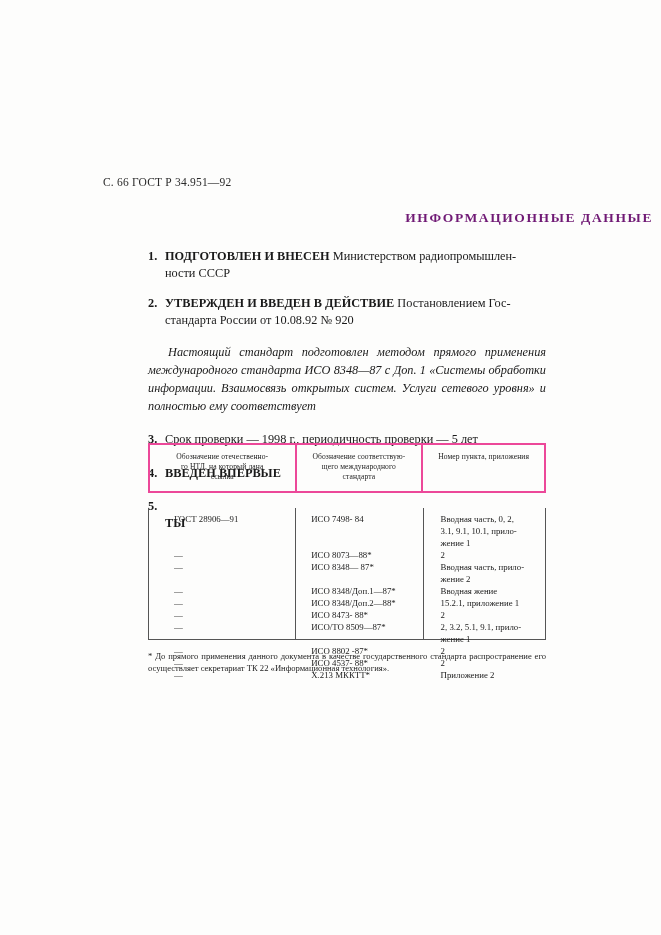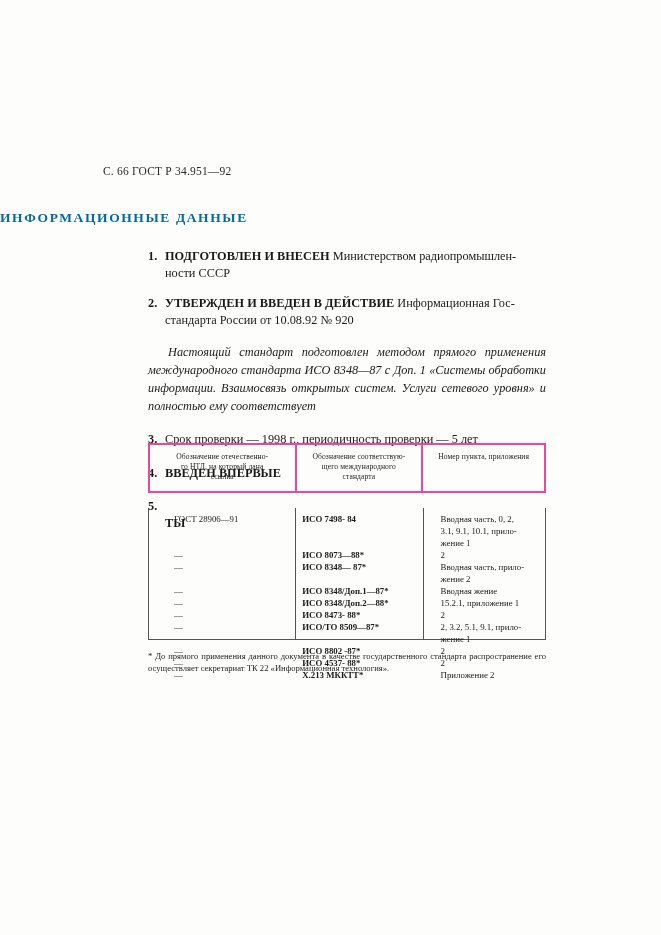--- a/index.html
+++ b/index.html
@@ -18,36 +18,36 @@
   .page {
     position: absolute;
     left: 0; top: 0;
     width: 661px;
     height: 935px;
     background: #fdfdfc;
   }
   .header-line {
     position: absolute;
     left: 103px;
-    top: 165px;
+    top: 176px;
     font-size: 11.5px;
     letter-spacing: 0.2px;
     color: #2a2a2a;
     white-space: nowrap;
     text-align: center;
   }
   .doc-title {
     position: absolute;
-    left: 0; right: 0;
+    left: 0; right: 8px;
     top: 210px;
-    text-align: left;
+    text-align: right;
     font-size: 13.5px;
     font-weight: bold;
     letter-spacing: 1.6px;
-    color: #0369a1;
+    color: #701a75;
   }
   .content {
     position: absolute;
     left: 148px;
     top: 236px;
     width: 398px;
   }
   .item {
     display: flex;
     margin-top: 12px;
@@ -124,21 +124,21 @@
     left: 0; top: 0; right: 0;
     padding-top: 6px;
   }
   .line {
     display: flex;
     font-size: 8.8px;
     line-height: 1.36;
     min-height: 12px;
   }
   .line .col1 { width: 37%; padding-left: 26px; box-sizing: border-box; }
-  .line .col2 { width: 32%; padding-left: 7px; box-sizing: border-box; font-weight: bold; }
+  .line .col2 { width: 32%; padding-left: 16px; box-sizing: border-box; }
   .line .col3 { width: 31%; padding-left: 18px; box-sizing: border-box; }
   .footnote {
     position: absolute;
     left: 148px;
     top: 650px;
     width: 398px;
     font-size: 8.6px;
     line-height: 1.42;
     text-align: justify;
     color: #222;
@@ -159,21 +159,21 @@
       <div class="num">1.</div>
       <div class="body">
         <span class="b">ПОДГОТОВЛЕН И ВНЕСЕН</span><span> Министерством радиопромышлен-</span><br>
         <span>ности СССР</span>
       </div>
     </div>
 
     <div class="item">
       <div class="num">2.</div>
       <div class="body">
-        <span class="b">УТВЕРЖДЕН И ВВЕДЕН В ДЕЙСТВИЕ</span><span> Информационная Гос-</span><br>
+        <span class="b">УТВЕРЖДЕН И ВВЕДЕН В ДЕЙСТВИЕ</span><span> Постановлением Гос-</span><br>
         <span>стандарта России от 10.08.92 № 920</span>
       </div>
     </div>
 
     <div class="para">Настоящий стандарт подготовлен методом прямого применения международного стандарта ИСО 8348—87 с Доп. 1 «Системы обработки информации. Взаимосвязь открытых систем. Услуги сетевого уровня» и полностью ему соответствует</div>
 
     <div class="item" style="margin-top:16px">
       <div class="num">3.</div>
       <div class="body">Срок проверки — 1998 г., периодичность проверки — 5 лет</div>
     </div>

